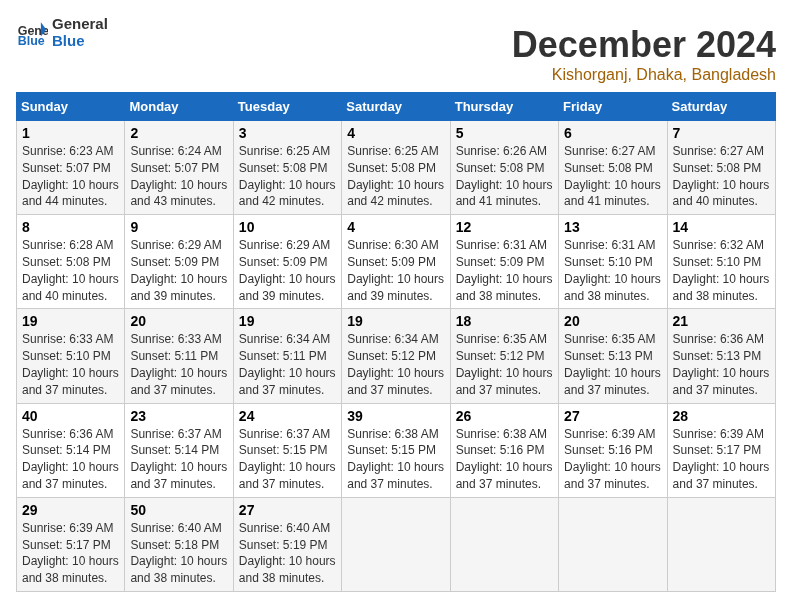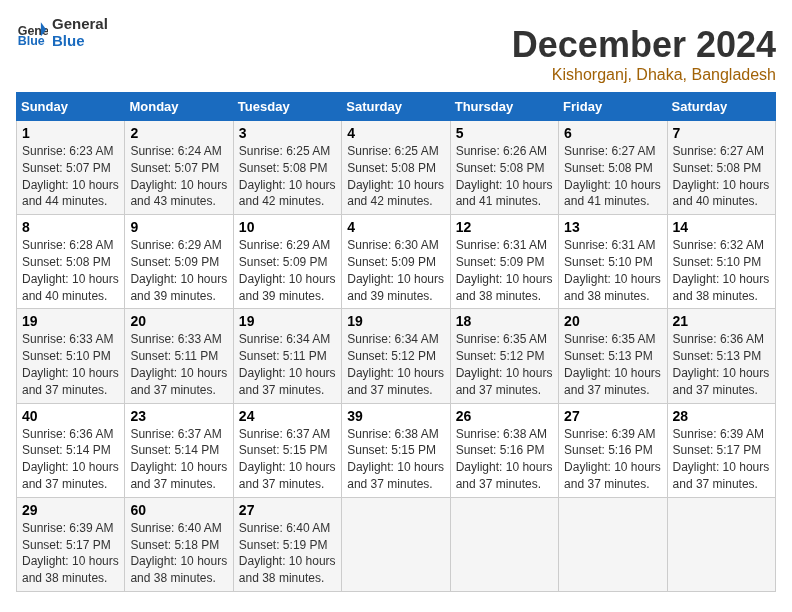--- a/index.html
+++ b/index.html
@@ -230,21 +230,21 @@
         <span class="day-num">28</span>
         <span class="day-info">Sunrise: 6:39 AM<br>Sunset: 5:17 PM<br>Daylight: 10 hours<br>and 37 minutes.</span>
       </td>
       </tr>
       <tr>
         <td>
         <span class="day-num">29</span>
         <span class="day-info">Sunrise: 6:39 AM<br>Sunset: 5:17 PM<br>Daylight: 10 hours<br>and 38 minutes.</span>
       </td>
         <td>
-        <span class="day-num">60</span>
+        <span class="day-num">50</span>
         <span class="day-info">Sunrise: 6:40 AM<br>Sunset: 5:18 PM<br>Daylight: 10 hours<br>and 38 minutes.</span>
       </td>
         <td>
         <span class="day-num">27</span>
         <span class="day-info">Sunrise: 6:40 AM<br>Sunset: 5:19 PM<br>Daylight: 10 hours<br>and 38 minutes.</span>
       </td>
         <td class="empty"></td>
         <td class="empty"></td>
         <td class="empty"></td>
         <td class="empty"></td>

